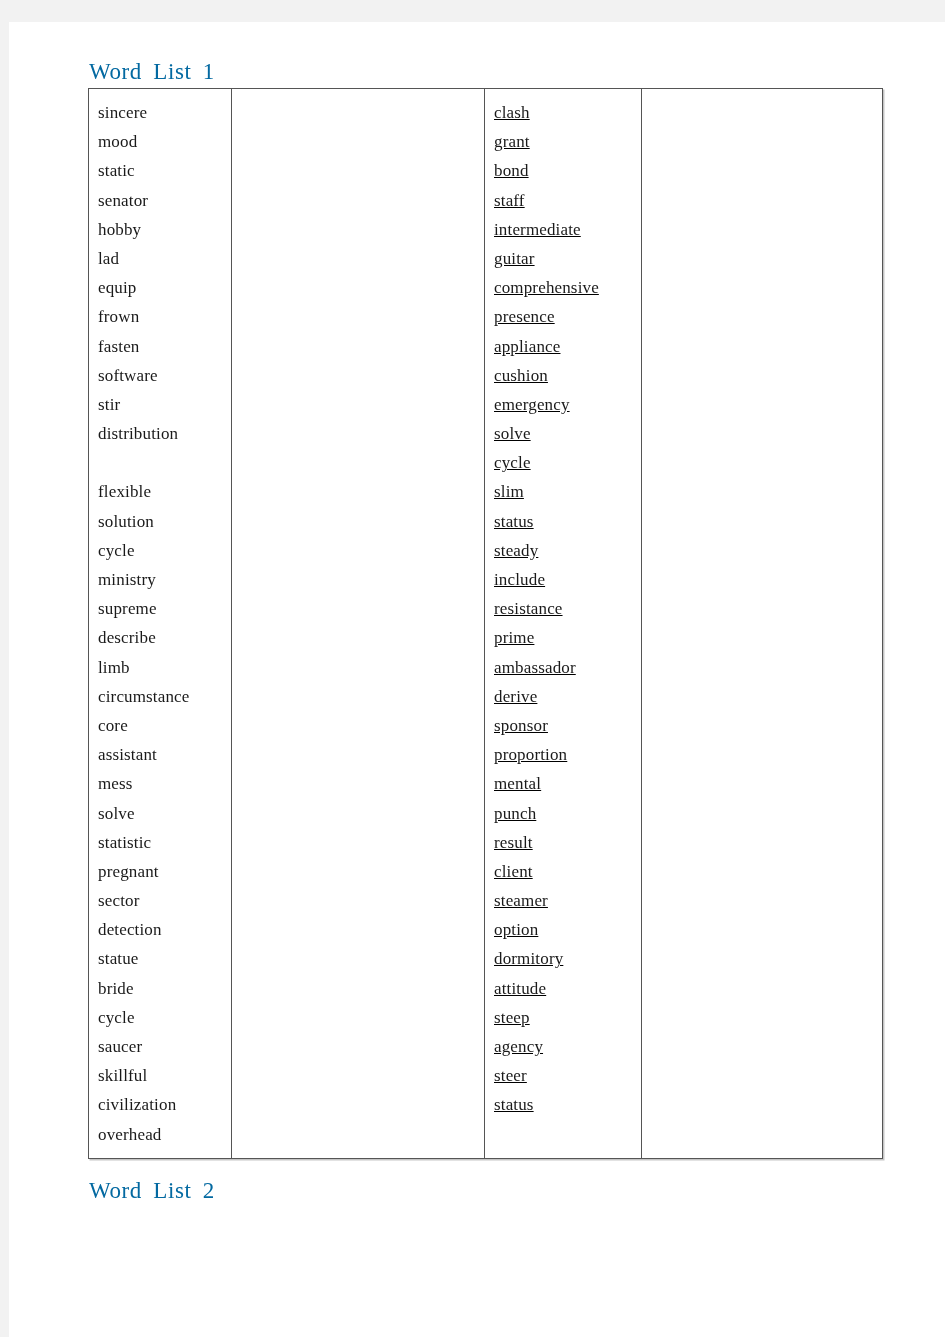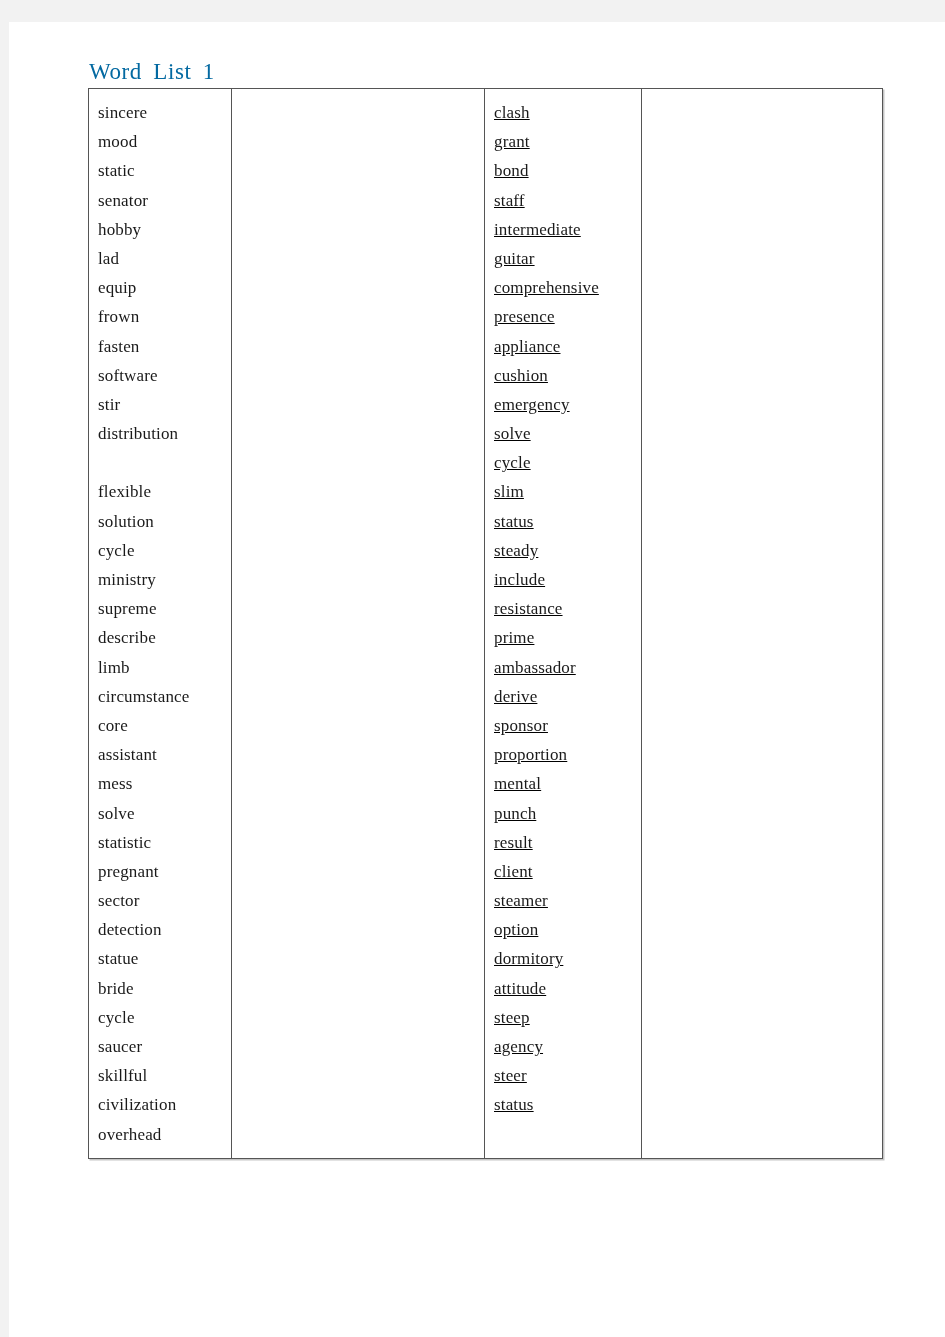--- a/index.html
+++ b/index.html
@@ -197,16 +197,17 @@
         </td>
         <td class="col-a2">
           <div class="answer-col-inner" id="t1-ans-right"></div>
         </td>
       </tr>
     </tbody>
       </table>
 
     <div class="gap-between"></div>
 
+    <div class="list-heading">Word List 2</div>
 
 
   </div>
 </div>
 
 </body></html>

